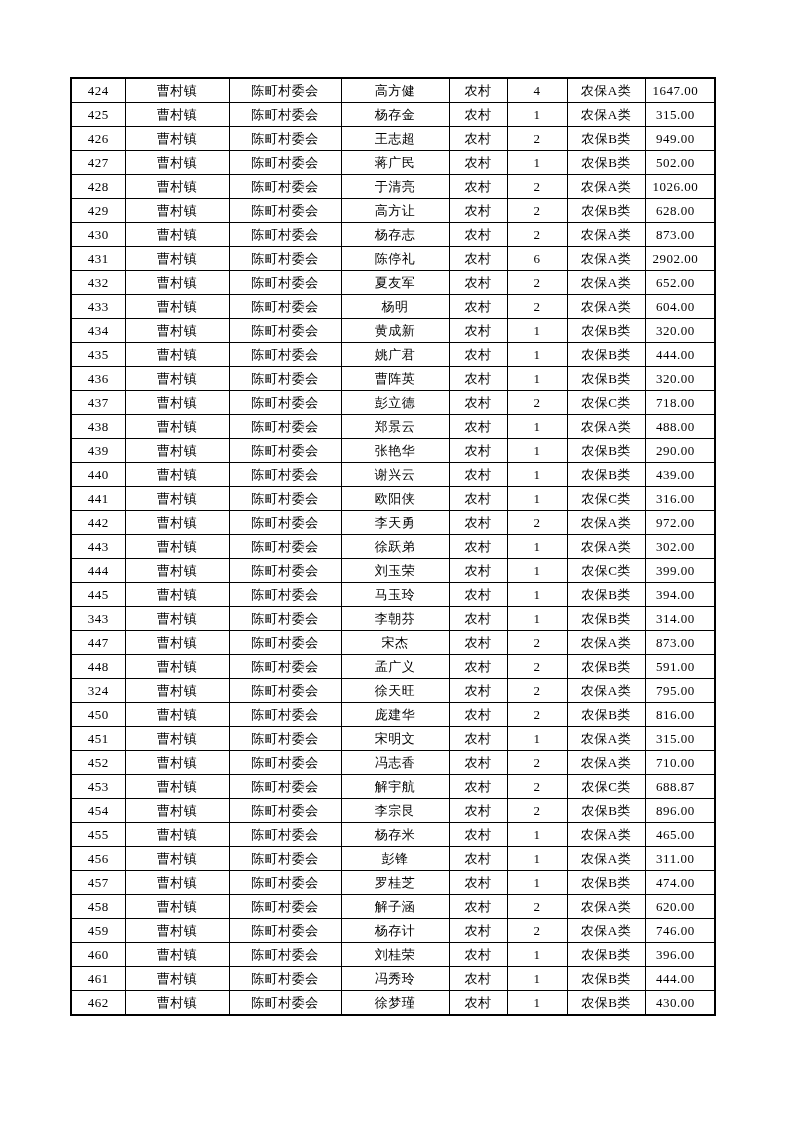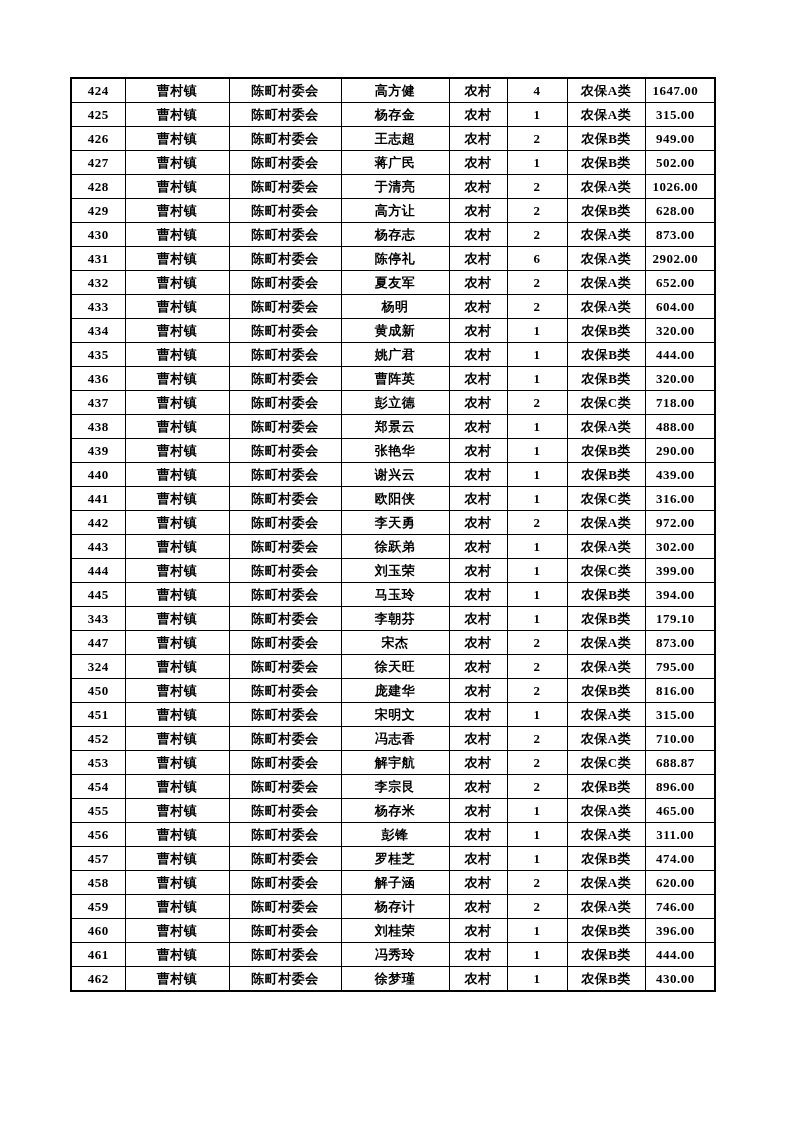--- a/index.html
+++ b/index.html
@@ -19,21 +19,20 @@
     position: absolute;
     left: 0; top: 0;
     width: 794px; height: 1122px;
     background: #ffffff;
   }
   .table-wrap {
     position: absolute;
     left: 70px;
     top: 77px;
     width: 644px;
-    font-weight: bold;
   }
   table.benefits {
     border-collapse: collapse;
     table-layout: fixed;
     width: 644px;
     border: 2px solid #000000;
   }
   table.benefits td {
     border: 1px solid #000000;
     height: 23px;
@@ -296,31 +295,41 @@
             <td class="col-7">394.00</td>
           </tr>
           <tr>
             <td class="col-0">343</td>
             <td class="col-1">曹村镇</td>
             <td class="col-2">陈町村委会</td>
             <td class="col-3">李朝芬</td>
             <td class="col-4">农村</td>
             <td class="col-5">1</td>
             <td class="col-6">农保B类</td>
-            <td class="col-7">179.10</td>
+            <td class="col-7">314.00</td>
           </tr>
           <tr>
             <td class="col-0">447</td>
             <td class="col-1">曹村镇</td>
             <td class="col-2">陈町村委会</td>
             <td class="col-3">宋杰</td>
             <td class="col-4">农村</td>
             <td class="col-5">2</td>
             <td class="col-6">农保A类</td>
             <td class="col-7">873.00</td>
+          </tr>
+          <tr>
+            <td class="col-0">448</td>
+            <td class="col-1">曹村镇</td>
+            <td class="col-2">陈町村委会</td>
+            <td class="col-3">孟广义</td>
+            <td class="col-4">农村</td>
+            <td class="col-5">2</td>
+            <td class="col-6">农保B类</td>
+            <td class="col-7">591.00</td>
           </tr>
           <tr>
             <td class="col-0">324</td>
             <td class="col-1">曹村镇</td>
             <td class="col-2">陈町村委会</td>
             <td class="col-3">徐天旺</td>
             <td class="col-4">农村</td>
             <td class="col-5">2</td>
             <td class="col-6">农保A类</td>
             <td class="col-7">795.00</td>

